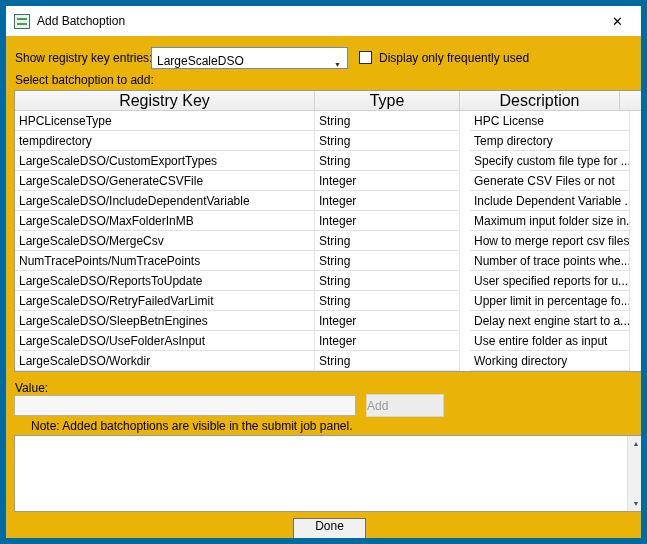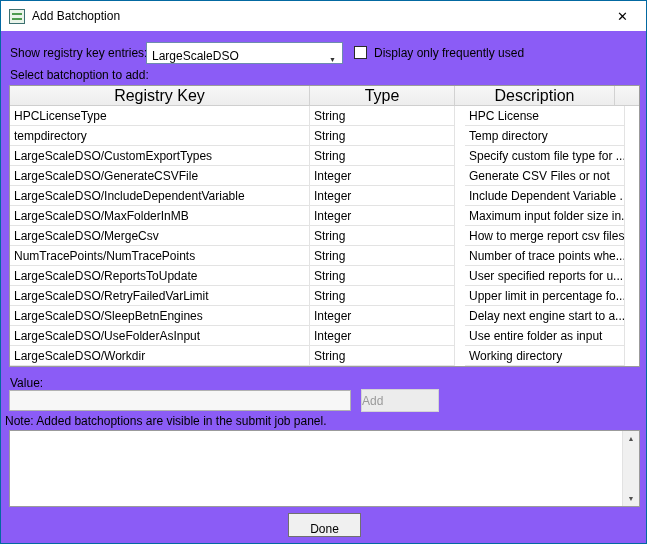--- a/index.html
+++ b/index.html
@@ -3,21 +3,21 @@
 <meta charset="utf-8">
 <style>
   * { margin:0; padding:0; box-sizing:border-box; }
   body {
     width:647px; height:544px;
     font-family:"Liberation Sans","DejaVu Sans",sans-serif;
     font-size:12px; color:#000; background:#fff;
   }
   .dialog {
     position:relative; width:647px; height:544px;
-    border:1px solid #0369a1; background:#8b5cf6; overflow:hidden;
+    border:6px solid #0369a1; background:#eab308; overflow:hidden;
   }
   
   .titlebar { position:absolute; top:0; left:0; right:0; height:30px;
     display:flex; align-items:center; padding-left:8px; gap:7px; background:#fff; }
   .app-icon { width:16px; height:15px; border:1px solid #3c7070; background:#eaf4ea; position:relative; }
   .app-icon::before { content:""; position:absolute; left:2px; right:2px; top:3px; height:2px; background:#4f9b4f; }
   .app-icon::after  { content:""; position:absolute; left:2px; right:2px; top:8px; height:2px; background:#4f9b4f; }
   .title { font-size:12px; }
   .close-btn { position:absolute; top:1px; right:1px; width:45px; height:28px;
     display:flex; align-items:center; justify-content:center; font-size:13px; cursor:pointer; }
@@ -57,35 +57,35 @@
   
   .lbl-value { left:9px; top:375px; }
   .value-input { position:absolute; left:8px; top:389px; width:342px; height:21px;
     border:1px solid #b2b2b2; background:#f7f7f7; padding-left:4px;
     font-family:inherit; font-size:12px; }
   .add-btn { position:absolute; left:360px; top:388px; width:78px; height:23px;
     background:#ececec; border:1px solid #d4d4d4; color:#9a9a9a;
     display:flex; align-items:center; justify-content:flex-start; }
 
   
-  .lbl-note { left:4px; top:413px; }
+  .lbl-note { left:25px; top:413px; }
   .notes-box { position:absolute; left:8px; top:429px; width:631px; height:77px;
     border:1px solid #9b9b9b; background:#fff; }
   .notes-content { position:absolute; left:0; top:0; right:17px; bottom:0; padding:3px; }
   .scrollbar { position:absolute; right:0; top:0; width:17px; height:100%;
     background:#f0f0f0; border-left:1px solid #e2e2e2; }
   .scroll-btn { position:absolute; left:0; width:16px; height:15px;
     display:flex; align-items:center; justify-content:center;
     font-size:7px; color:#505050; cursor:pointer; }
   .scroll-btn.up { top:0; } .scroll-btn.down { bottom:0; }
 
   
   .done-btn { position:absolute; left:287px; top:512px; width:73px; height:24px;
     background:#f0f0f0; border:1px solid #707070;
-    display:flex; align-items:flex-end; justify-content:center; cursor:pointer; }
+    display:flex; align-items:flex-start; justify-content:center; cursor:pointer; }
 </style>
 </head>
 <body>
 
 <div class="dialog">
 
   <div class="titlebar">
     <span class="app-icon"></span>
     <span class="title">Add Batchoption</span>
   </div>

